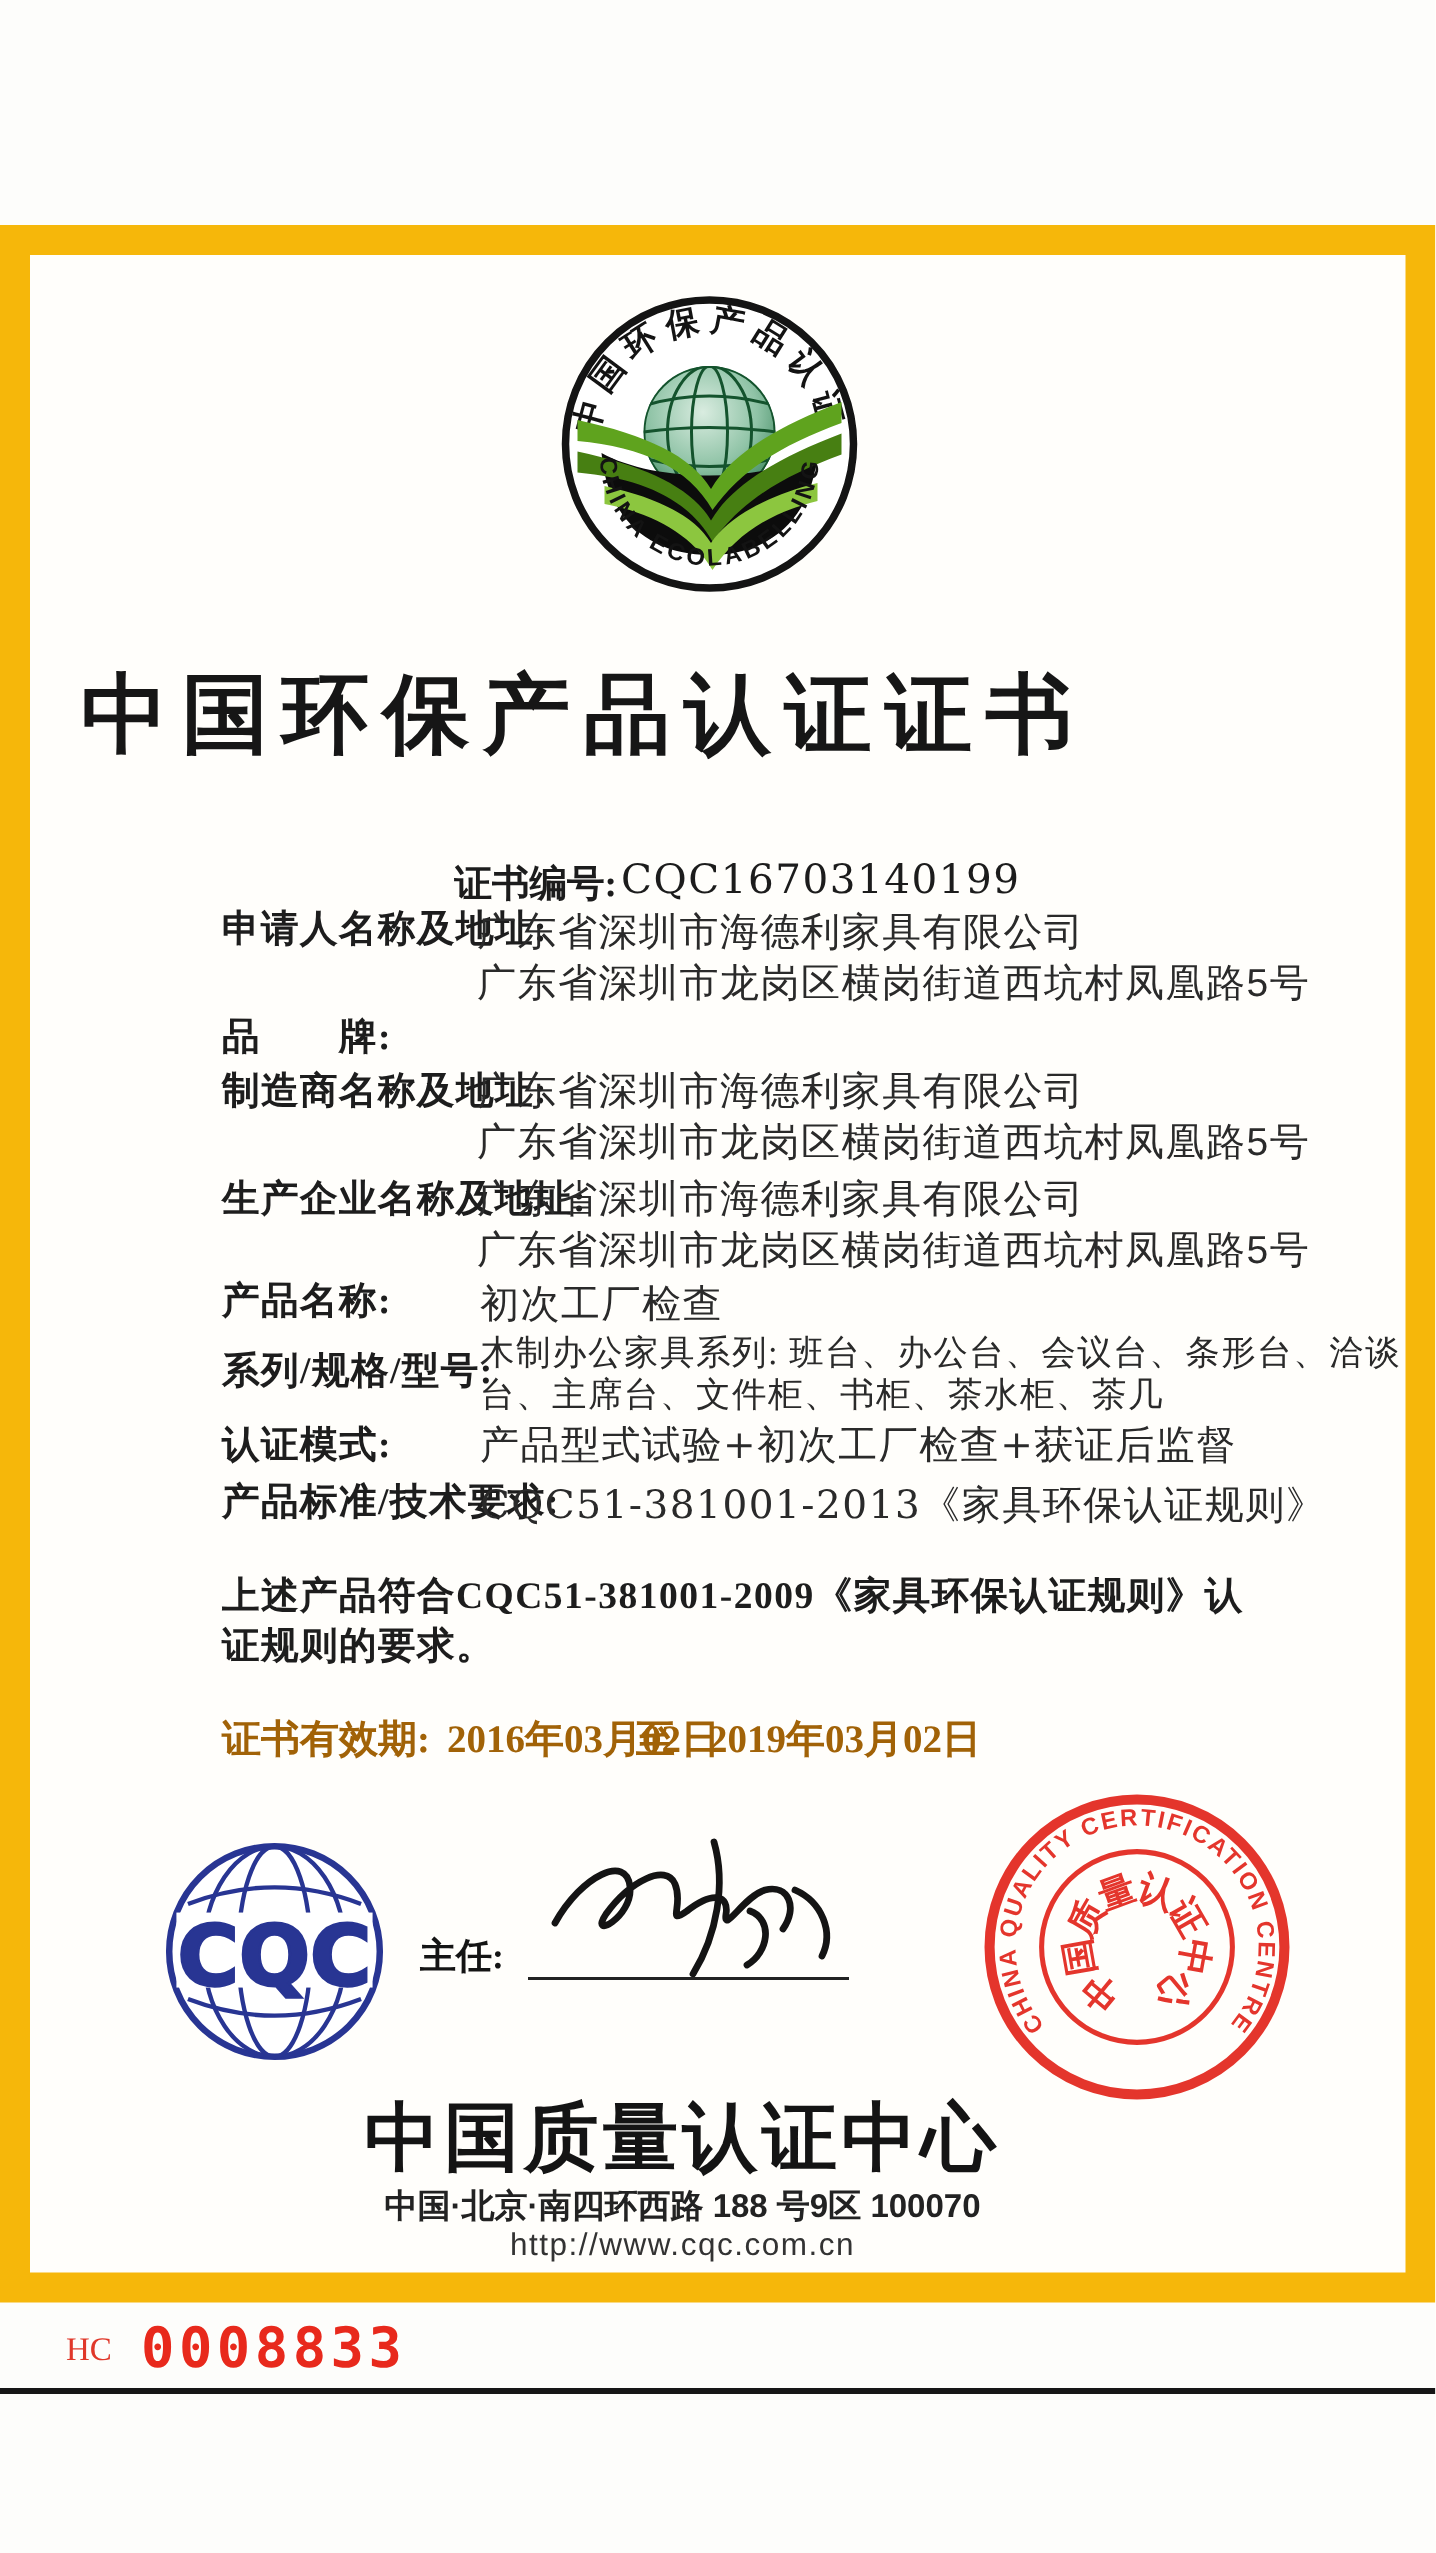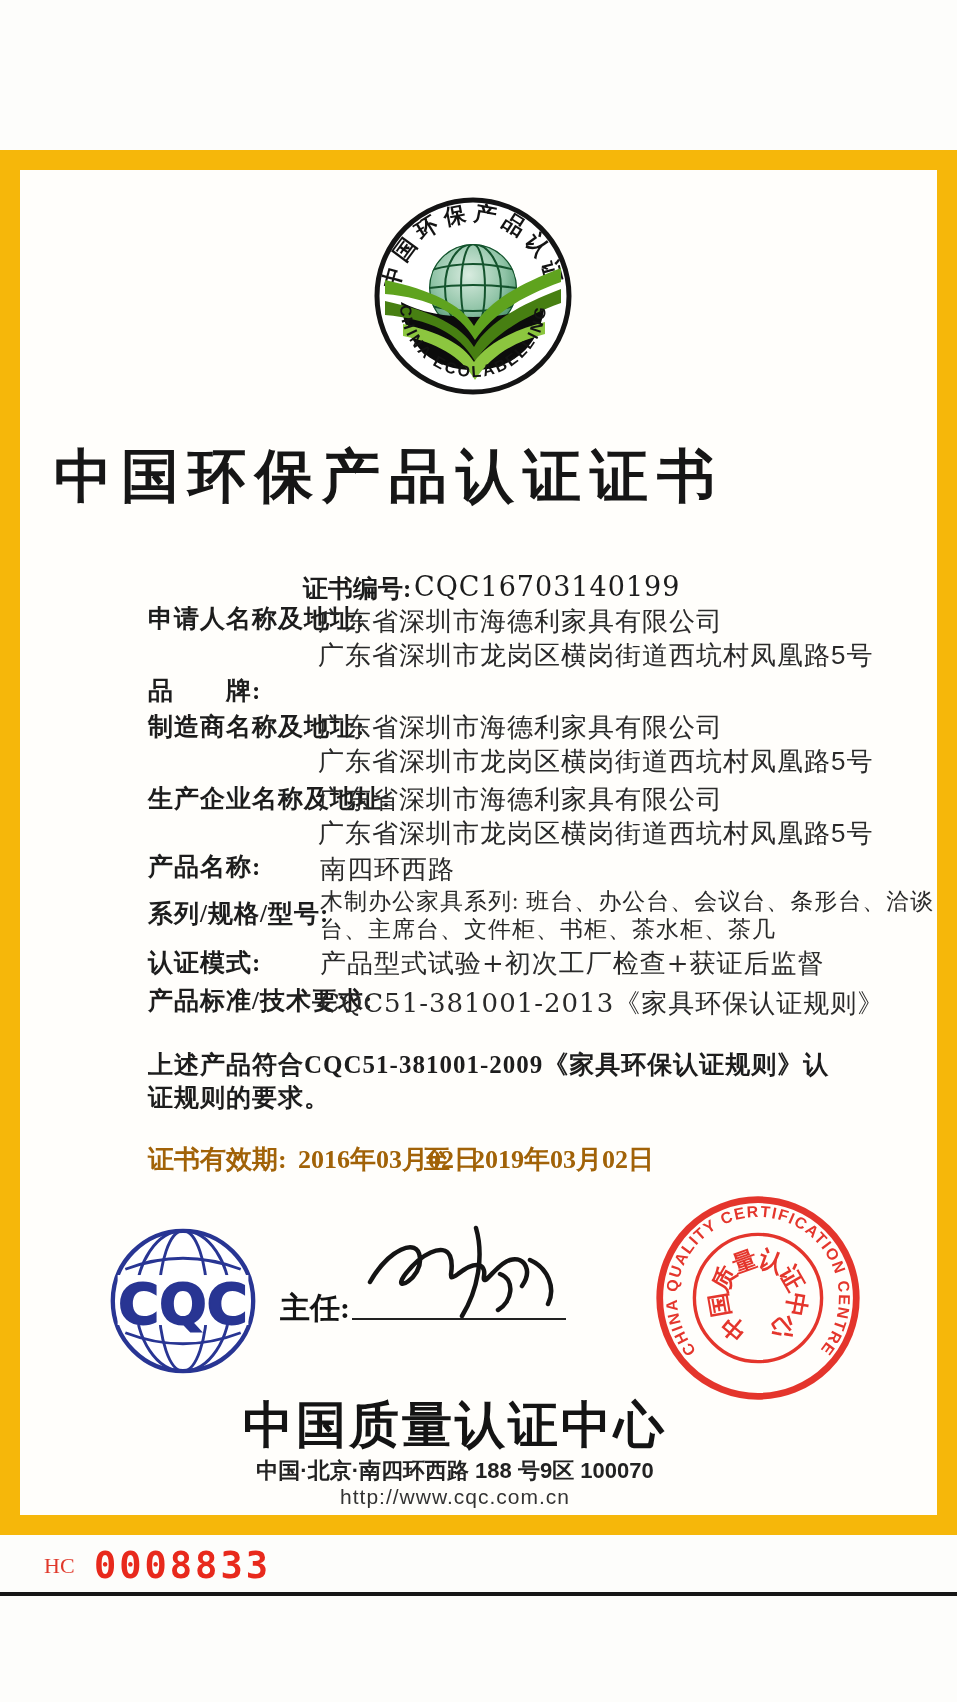--- a/index.html
+++ b/index.html
@@ -10,21 +10,21 @@
   .title{left:0;top:438px;width:778px;text-align:center;font-size:58px;font-weight:900;color:#161616;letter-spacing:9px;font-family:"Liberation Sans","DejaVu Sans",sans-serif;}
   .certno-label{left:303px;top:572px;font-size:25px;font-weight:700;color:#1c1c1c;}
   .certno-value{left:414px;top:571px;font-size:27px;color:#1c1c1c;font-family:"DejaVu Serif",serif;letter-spacing:1px;}
   .flabel{font-size:25px;font-weight:700;color:#1d1d1d;letter-spacing:1px;}
   .fvalue{font-size:26px;color:#2a2a2a;letter-spacing:1px;font-family:"Liberation Sans","DejaVu Sans",sans-serif;}
   .fvalue.serif{font-family:"DejaVu Serif",serif;}
   .fvalue.small{font-size:23px;font-family:"Liberation Serif",serif;}
   .statement{left:148px;top:1024px;width:692px;font-size:25px;font-weight:700;color:#1d1d1d;line-height:33px;letter-spacing:1px;margin-top:24px;}
   .validity span{font-size:26px;font-weight:700;color:#a16207;margin-top:44px;}
   .maintenance{left:148px;top:1132px;width:720px;font-size:25px;font-weight:700;color:#1d1d1d;letter-spacing:1px;}
-  .director{left:280px;top:1288px;font-size:30px;font-weight:700;color:#141414;}
+  .director{left:280px;top:1288px;font-size:24px;font-weight:700;color:#141414;}
   .sig-line{left:352px;top:1318px;width:214px;border-top:2px solid #222;}
   .issuer-name{left:0;top:1392px;width:910px;text-align:center;font-size:50px;font-weight:900;color:#141414;letter-spacing:3px;font-family:Liberation Sans, sans-serif;}
   .issuer-address{left:0;top:1456px;width:910px;text-align:center;font-size:22px;font-weight:700;color:#222;font-family:"Liberation Sans","DejaVu Sans",sans-serif;}
   .issuer-url{left:0;top:1485px;width:910px;text-align:center;font-size:21px;font-weight:500;color:#333;letter-spacing:1px;font-family:"Liberation Sans","DejaVu Sans",sans-serif;}
   .serial-prefix{left:44px;top:1553px;font-size:22px;color:#e0382a;font-family:"Liberation Serif",serif;}
   .serial-number{left:94px;top:1544px;font-size:37px;font-weight:700;color:#e8291c;font-family:"DejaVu Sans Mono",monospace;letter-spacing:3px;}
   .scan-line{left:0;top:1592px;width:957px;height:4px;background:#161616;}
 </style>
 </head>
 <body>
@@ -81,21 +81,21 @@
 
   <span class="abs flabel" style="left:148px;top:710px;">制造商名称及地址:</span>
   <span class="abs fvalue" style="left:318px;top:710px;">广东省深圳市海德利家具有限公司</span>
   <span class="abs fvalue" style="left:318px;top:744px;">广东省深圳市龙岗区横岗街道西坑村凤凰路5号</span>
 
   <span class="abs flabel" style="left:148px;top:782px;">生产企业名称及地址:</span>
   <span class="abs fvalue" style="left:318px;top:782px;">广东省深圳市海德利家具有限公司</span>
   <span class="abs fvalue" style="left:318px;top:816px;">广东省深圳市龙岗区横岗街道西坑村凤凰路5号</span>
 
   <span class="abs flabel" style="left:148px;top:850px;">产品名称:</span>
-  <span class="abs fvalue serif" style="left:320px;top:852px;">南四环西路</span>
+  <span class="abs fvalue serif" style="left:320px;top:852px;">初次工厂检查</span>
 
   <span class="abs flabel" style="left:148px;top:897px;">系列/规格/型号:</span>
   <span class="abs fvalue small" style="left:320px;top:886px;">木制办公家具系列: 班台、办公台、会议台、条形台、洽谈</span>
   <span class="abs fvalue small" style="left:320px;top:914px;">台、主席台、文件柜、书柜、茶水柜、茶几</span>
 
   <span class="abs flabel" style="left:148px;top:946px;">认证模式:</span>
   <span class="abs flabel" style="left:148px;top:984px;">产品标准/技术要求:</span>
 
   <span class="abs fvalue serif" style="left:320px;top:946px;">产品型式试验+初次工厂检查+获证后监督</span>
   <span class="abs fvalue serif" style="left:320px;top:986px;">CQC51-381001-2013《家具环保认证规则》</span>

